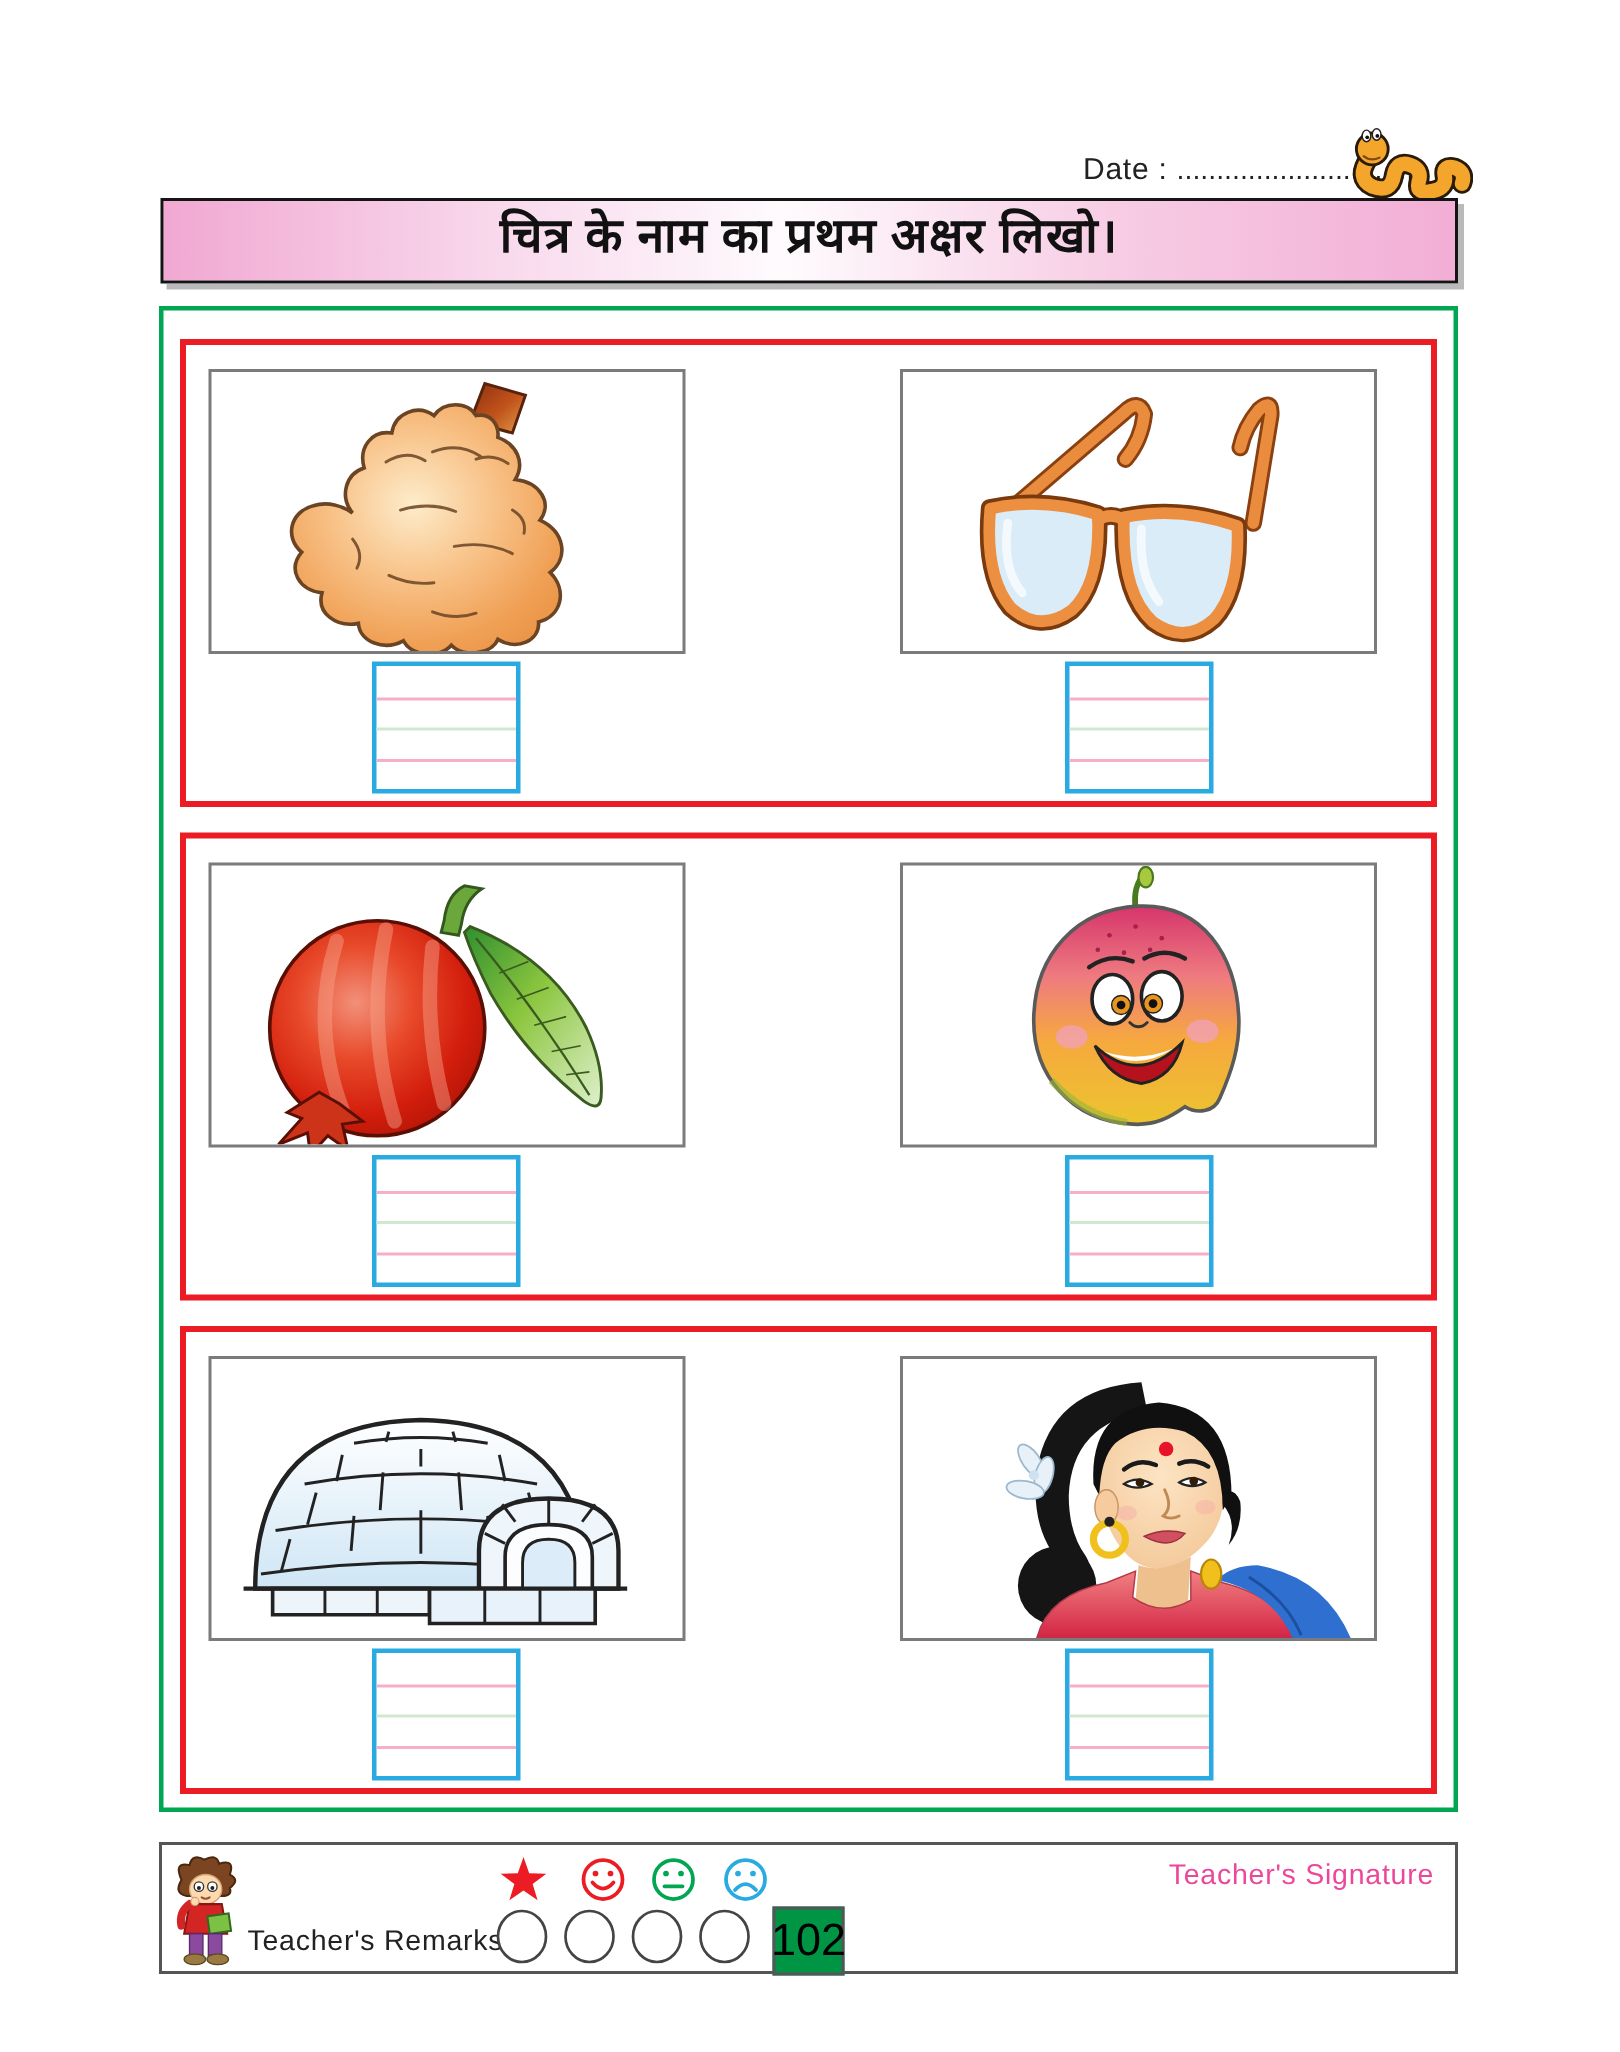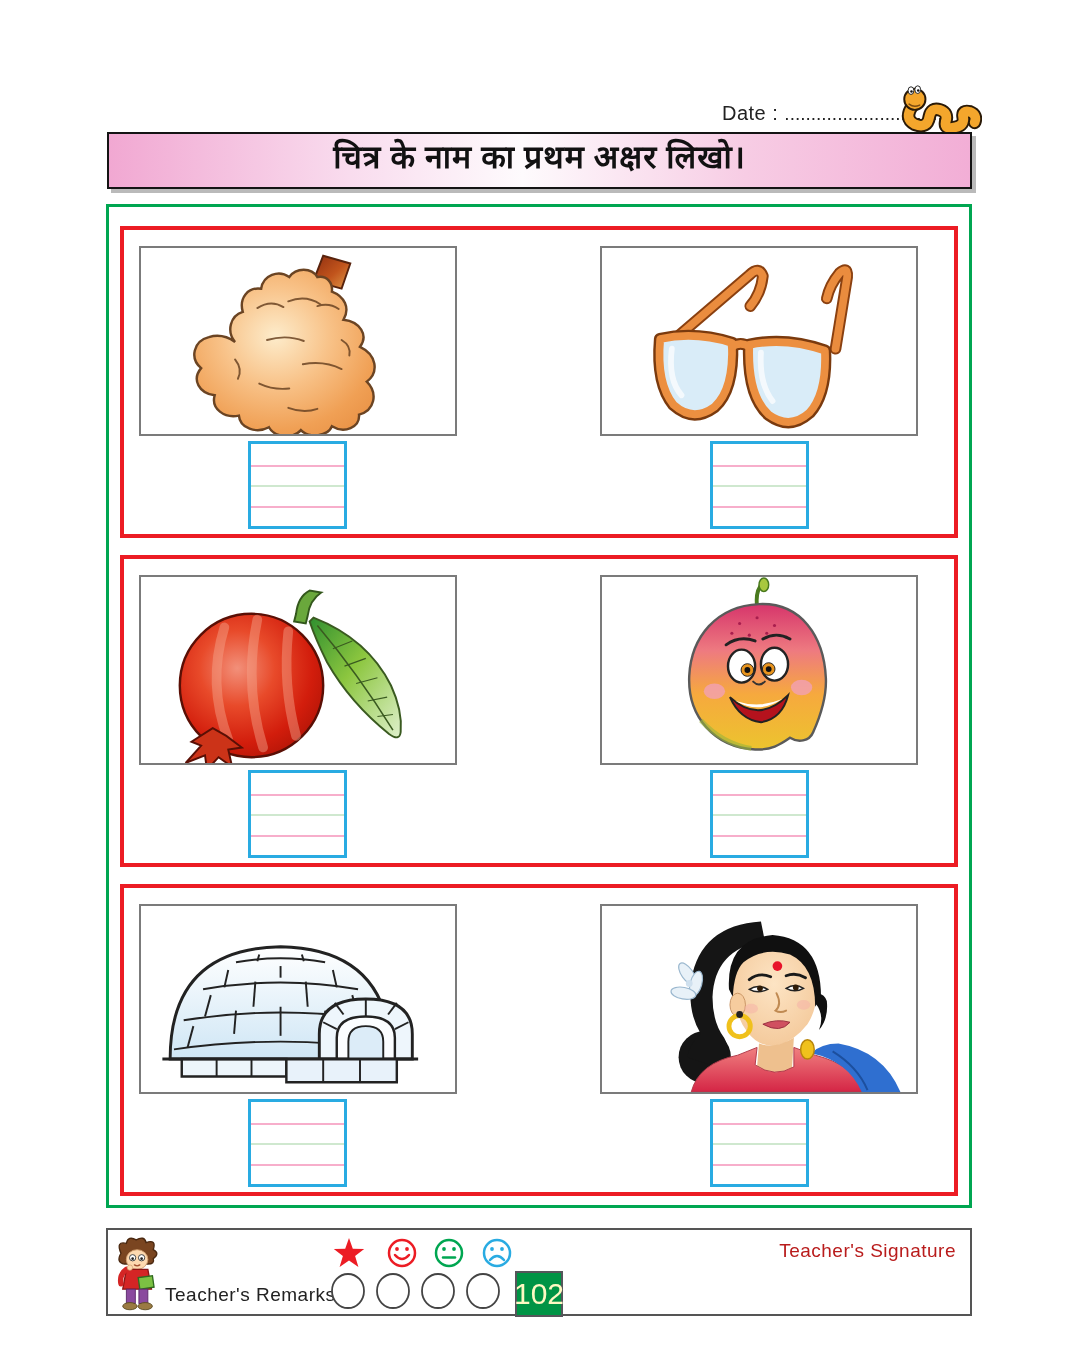--- a/index.html
+++ b/index.html
@@ -60,25 +60,25 @@
   .footer .boy { position:absolute; left:4px; top:2px; width:52px; height:82px; }
   .footer .remarks {
     position:absolute; left:57px; top:54px; font-size:19px; color:#222; letter-spacing:.5px;
   }
   .footer .star { position:absolute; left:223px; top:6px; width:36px; height:36px; }
   .footer .face { position:absolute; top:7px; width:32px; height:32px; }
   .footer .face.happy { left:278px; } .footer .face.neutral { left:325px; } .footer .face.sad { left:373px; }
   .footer .circles { position:absolute; left:222px; top:42px; width:171px; height:38px; }
   .footer .page-num {
     position:absolute; left:407px; top:41px; width:48px; height:46px;
-    background:#009445; border:2px solid #55565a; color:#fef9c3;
+    background:#009445; border:2px solid #55565a; color:#000000;
     font-size:30px; display:flex; align-items:center; justify-content:center;
   }
   .footer .signature {
-    position:absolute; right:14px; top:10px; font-size:19px; color:#b91c1c; letter-spacing:.5px;
+    position:absolute; right:14px; top:10px; font-size:19px; color:#ec4899; letter-spacing:.5px;
   }
 </style>
 </head>
 <body>
 
 <div class="page">
 
   <div class="date-row">
     <span>Date :</span>
     <span class="dots">..............................</span>

